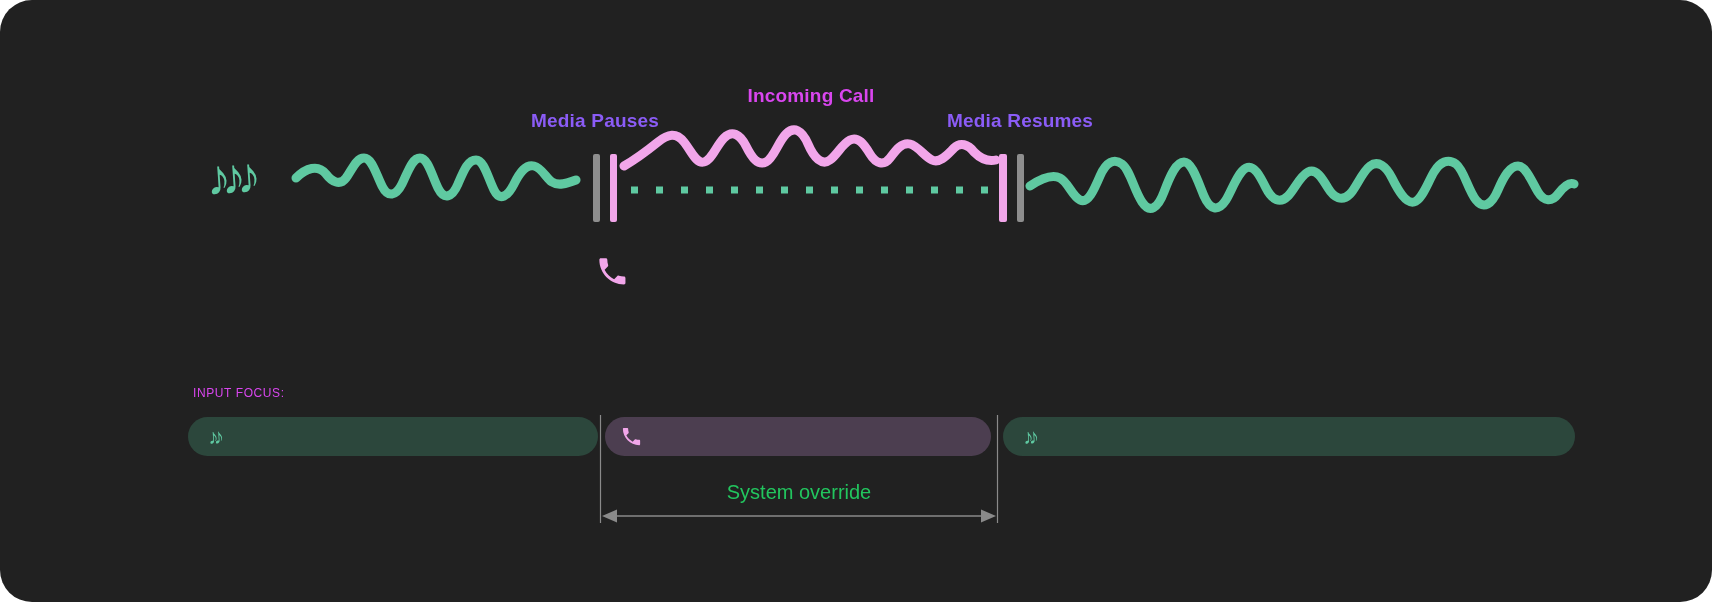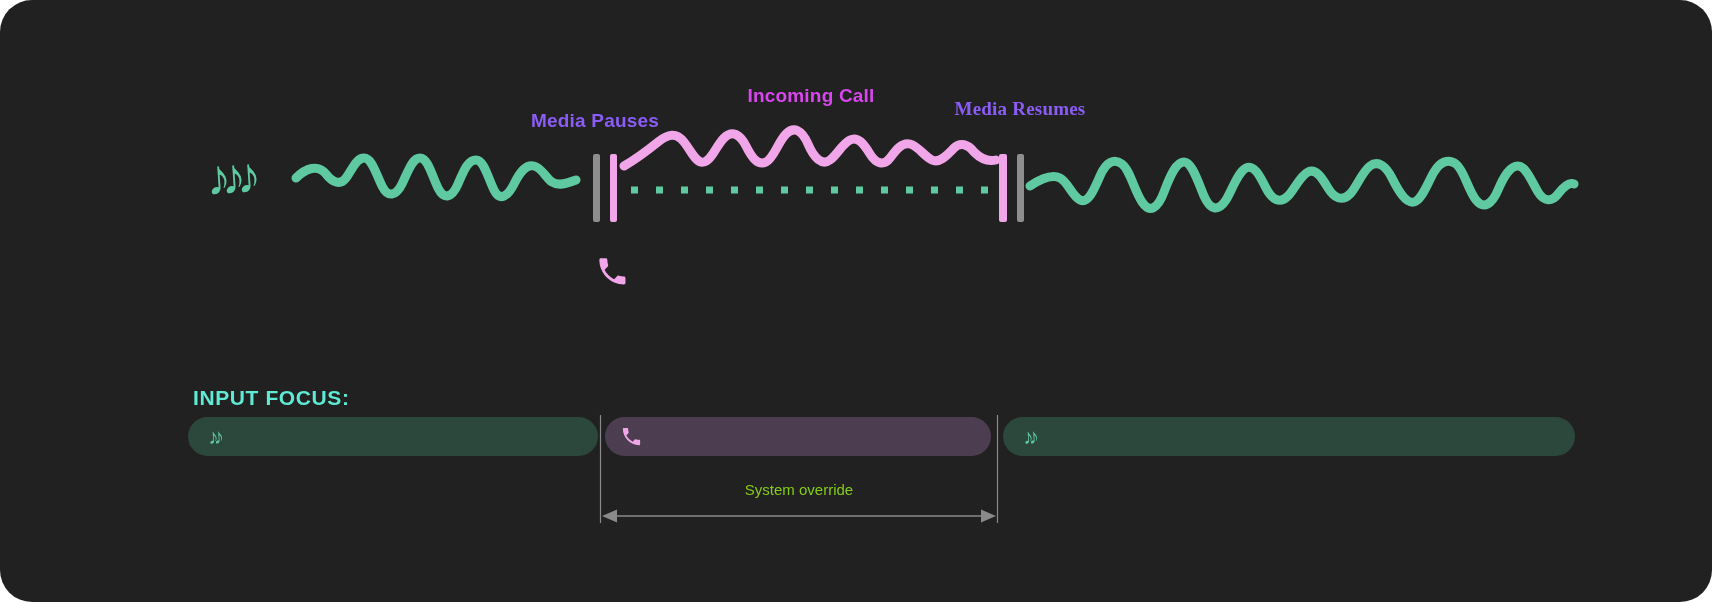--- a/index.html
+++ b/index.html
@@ -44,24 +44,24 @@
     top: 148px;
     font-size: 50px;
     letter-spacing: -10px;
     color: #5fc9a1;
     transform: rotate(-4deg);
   }
   .input-focus-label {
     position: absolute;
     left: 193px;
     top: 386px;
-    font-size: 21px;
-    font-weight: bold;
+    font-size: 12px;
+    font-weight: normal;
     letter-spacing: 0.6px;
-    color: #5eead4;
+    color: #d946ef;
   }
   .focus-bar {
     position: absolute;
     top: 417px;
     height: 39px;
     border-radius: 20px;
     display: flex;
     align-items: center;
   }
   .focus-media {
@@ -80,22 +80,22 @@
     letter-spacing: -5px;
     color: #5fc9a1;
     line-height: 1;
     transform: rotate(-4deg);
   }
   .override-label {
     position: absolute;
     left: 799px;
     top: 481px;
     transform: translateX(-50%);
-    font-size: 15px;
-    color: #84cc16;
+    font-size: 20px;
+    color: #22c55e;
     white-space: nowrap;
   }
 </style>
 </head>
 <body>
 
 <div class="stage">
   <div class="panel">
 
     <svg class="layer" viewBox="0 0 1712 602">
@@ -149,21 +149,21 @@
       </g>
       <g fill="#8a8a8a">
         <polygon points="602,516 617,509.5 617,522.5"></polygon>
         <polygon points="996,516 981,509.5 981,522.5"></polygon>
       </g>
     </svg>
 
     <div class="notes-top">♪♪♪</div>
     <div class="lbl lbl-gray" style="left:595px; top:110px;">Media Pauses</div>
     <div class="lbl lbl-pink" style="left:811px; top:85px;">Incoming Call</div>
-    <div class="lbl lbl-gray" style="left:1020px; top:98px;font-family:Liberation Serif, serif;">Media Resumes</div>
+    <div class="lbl lbl-gray" style="left:1020px; top:110px;">Media Resumes</div>
 
     <div class="input-focus-label">INPUT FOCUS:</div>
 
     <div class="focus-bar focus-media bar-media-1">
       <span class="notes-sm">♪♪</span>
     </div>
 
     <div class="focus-bar focus-call bar-call">
       <svg width="23" height="23" viewBox="0 0 24 24">
         <path d="M6.62 10.79c1.44 2.83 3.76 5.14 6.59 6.59l2.2-2.2c.27-.27.67-.36 1.02-.24 1.12.37 2.33.57 3.57.57.55 0 1 .45 1 1V20c0 .55-.45 1-1 1-9.39 0-17-7.61-17-17 0-.55.45-1 1-1h3.5c.55 0 1 .45 1 1 0 1.25.2 2.45.57 3.57.11.35.03.74-.24 1.02l-2.2 2.2z" fill="#f2a6ea"></path>

